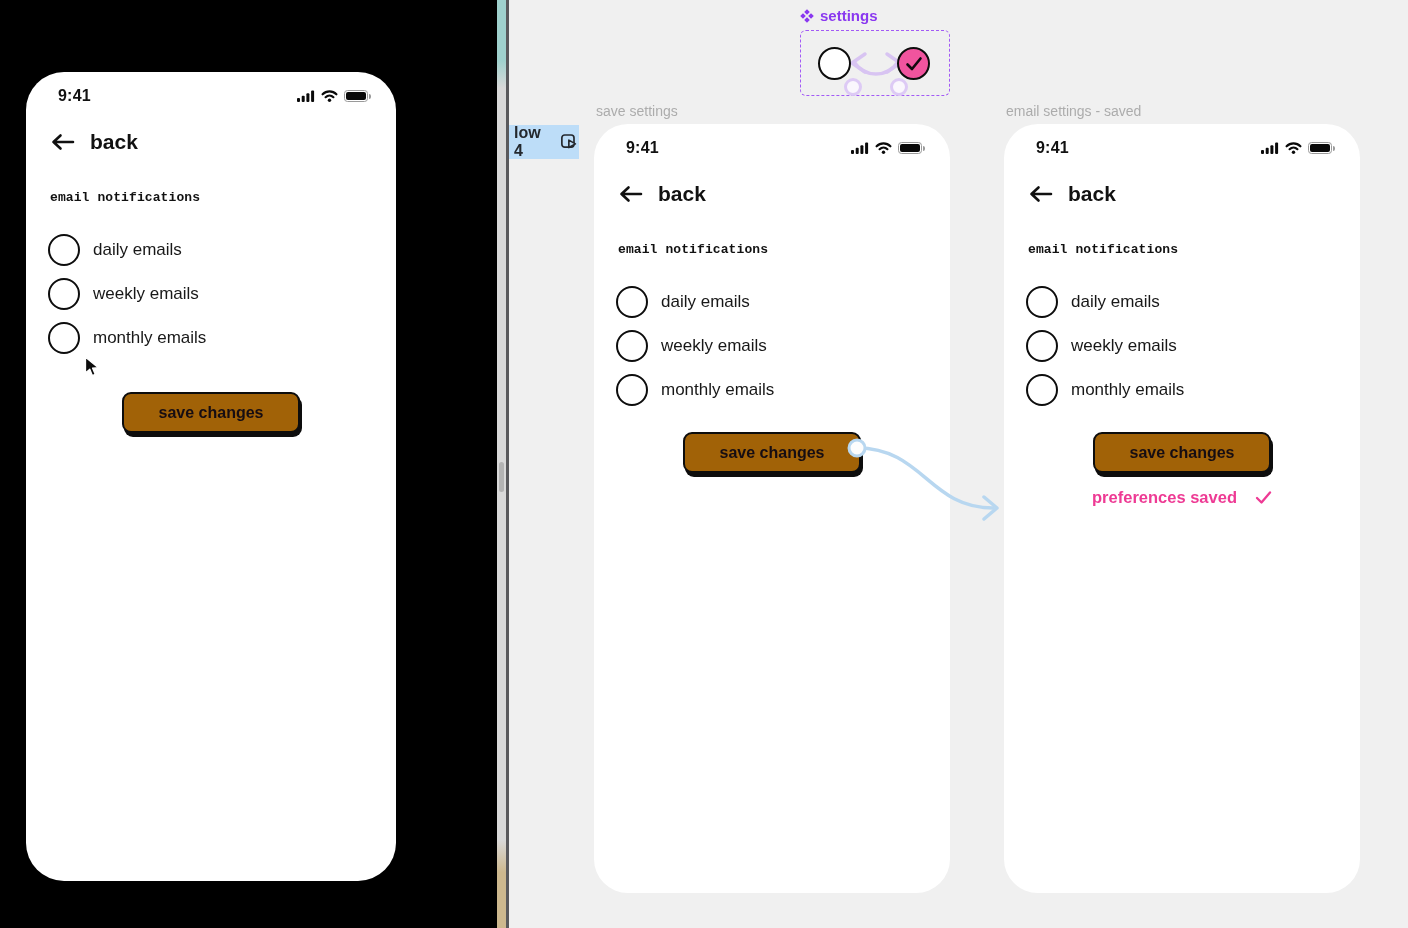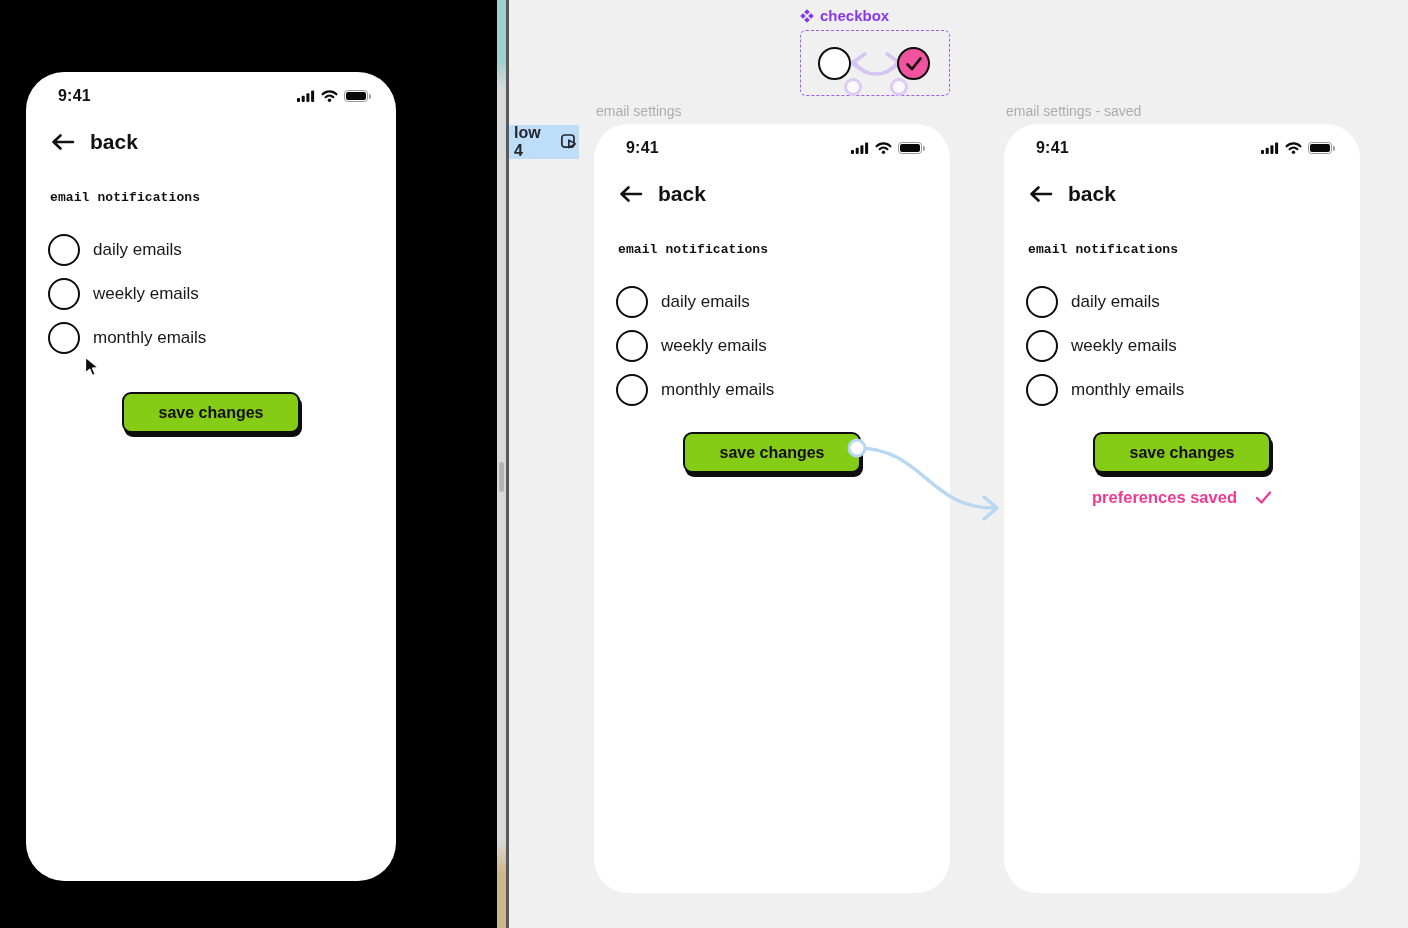--- a/index.html
+++ b/index.html
@@ -31,21 +31,21 @@
   .battery::after { content:""; position:absolute; right:-4px; top:3px; width:2.4px; height:5px; background:#9a9a9a; border-radius:0 2px 2px 0; }
 
   .back-row { position:absolute; top:58px; left:24px; display:flex; align-items:center; gap:15px; font-size:21px; font-weight:700; cursor:pointer; }
   .screen-title { position:absolute; top:118px; left:24px; font-size:13px; font-weight:700; letter-spacing:.1px;font-family:Liberation Mono, monospace; }
 
   .radio-row { position:absolute; left:22px; display:flex; align-items:center; gap:13px; font-size:17px; color:#181818; cursor:pointer; }
   .radio-row.r1 { top:162px;justify-content:space-between; } .radio-row.r2 { top:206px; } .radio-row.r3 { top:250px; }
   .radio-circle { width:32px; height:32px; border:2.6px solid #0d0d0d; border-radius:50%; background:#fff; flex:0 0 auto; }
 
   .save-btn { position:absolute; top:308px; left:50%; transform:translateX(-50%);
-    width:178px; height:41px; background:#84cc16; border:2.5px solid #0d0d0d; border-radius:9px;
+    width:178px; height:41px; background:#a16207; border:2.5px solid #0d0d0d; border-radius:9px;
     box-shadow:2px 4px 0 #0d0d0d; font-family:"Liberation Sans",sans-serif; font-size:16px; font-weight:600; color:#160d12; cursor:pointer; }
   .phone.preview .save-btn { top:320px; }
 
   .saved-msg { position:absolute; top:364px; left:0; width:100%; display:flex; justify-content:center; align-items:center; gap:18px;
     color:#ee3a94; font-size:16.5px; font-weight:700; }
 
   
   .frame-label { position:absolute; top:103px; font-size:14px; color:#acacac; cursor:pointer; }
   .frame-label.fa { left:596px; } .frame-label.fb { left:1006px; }
 
@@ -71,21 +71,21 @@
 <div class="left-window"></div>
 <div class="edge-strip"></div>
 <div class="scroll-thumb"></div>
 <div class="window-divider"></div>
 <div class="canvas"></div>
 
 <div class="component-label">
   <svg width="14" height="14" viewBox="0 0 14 14">
     <path fill="#8a38f0" d="M7 0.2 L9.8 3 L7 5.8 L4.2 3 Z M3 4.2 L5.8 7 L3 9.8 L0.2 7 Z M11 4.2 L13.8 7 L11 9.8 L8.2 7 Z M7 8.2 L9.8 11 L7 13.8 L4.2 11 Z"></path>
   </svg>
-  <span>checkbox</span>
+  <span>settings</span>
 </div>
 
 <div class="component-box">
   <svg class="cmp-arrows" width="150" height="66" viewBox="0 0 150 66">
     <circle cx="52" cy="56" r="7.5" fill="#faf7fd" stroke="#ddcaf5" stroke-width="3"></circle>
     <circle cx="98" cy="56" r="7.5" fill="#faf7fd" stroke="#ddcaf5" stroke-width="3"></circle>
     <path d="M53 31 C64 47 86 47 97 31" fill="none" stroke="#d8c4f2" stroke-width="3.5" stroke-linecap="round"></path>
     <path d="M64 23 L51 32 L64 41" fill="none" stroke="#d8c4f2" stroke-width="3.5" stroke-linecap="round" stroke-linejoin="round"></path>
     <path d="M86 23 L99 32 L86 41" fill="none" stroke="#d8c4f2" stroke-width="3.5" stroke-linecap="round" stroke-linejoin="round"></path>
   </svg>
@@ -98,21 +98,21 @@
 </div>
 
 <div class="flow-label">
   <span>low 4</span>
   <svg width="20" height="20" viewBox="0 0 20 20">
     <rect x="2" y="2.5" width="13" height="13" rx="3" fill="none" stroke="#24282e" stroke-width="1.8"></rect>
     <path d="M9.5 8 L16.5 12 L9.5 16 Z" fill="#bdddf8" stroke="#24282e" stroke-width="1.8" stroke-linejoin="round"></path>
   </svg>
 </div>
 
-<div class="frame-label fa">email settings</div>
+<div class="frame-label fa">save settings</div>
 <div class="frame-label fb">email settings - saved</div>
 
 <div class="phone preview">
   <div class="statusbar">
     <span class="time">9:41</span>
     <span class="status-icons">
       <svg width="18" height="12" viewBox="0 0 18 12">
         <rect x="0" y="8" width="3" height="4" rx="1" fill="#0a0a0a"></rect>
           <rect x="4.7" y="5.7" width="3" height="6.3" rx="1" fill="#0a0a0a"></rect>
         <rect x="9.4" y="3.2" width="3" height="8.8" rx="1" fill="#0a0a0a"></rect>

